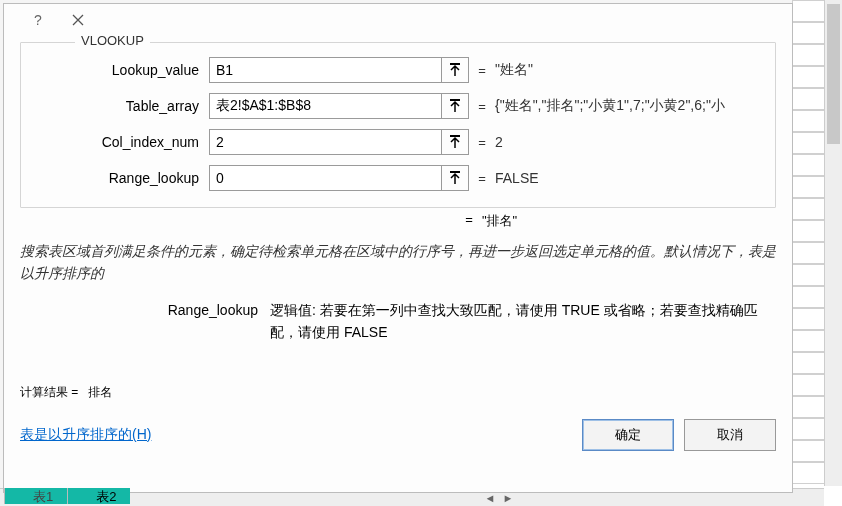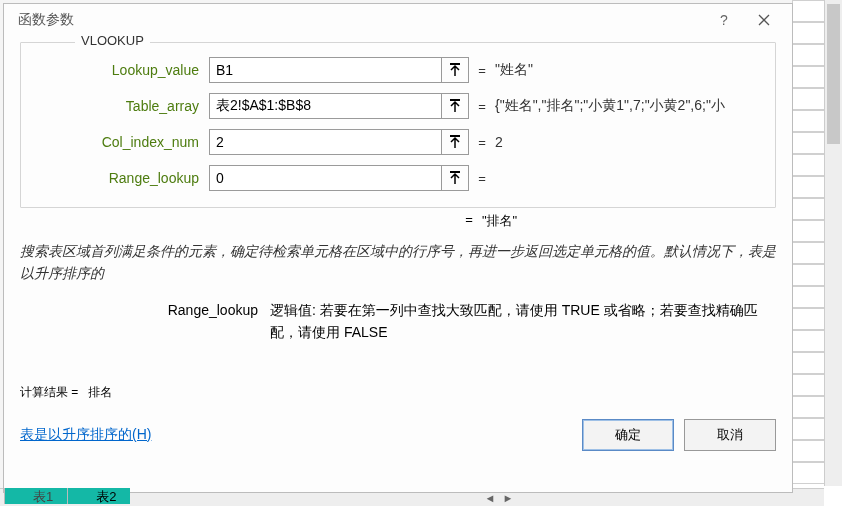--- a/index.html
+++ b/index.html
@@ -76,21 +76,21 @@
   }
   .row {
     display: flex;
     align-items: center;
     margin-bottom: 10px;
   }
   .row .label {
     width: 176px;
     text-align: right;
     padding-right: 10px;
-    color: #4d7c0f;
+    color: #000000;
     font-size: 14px;
   }
   .row .input-wrap {
     display: flex;
     width: 260px;
   }
   .row input[type=text] {
     flex: 1;
     height: 26px;
     border: 1px solid #9a9a9a;
@@ -268,21 +268,20 @@
 <div class="scrollbar">
   <div class="thumb"></div>
 </div>
 <div class="bottom-scroll">
   <div class="arrow" style="left:482px">◄</div>
   <div class="arrow" style="left:500px">►</div>
 </div>
 
 <div class="dialog">
   <div class="titlebar">
-    <span class="title">函数参数</span>
     <span class="btn help">?</span>
     <span class="btn close">
       <svg viewBox="0 0 12 12">
           <path d="M1 1 L11 11 M11 1 L1 11" fill="none"></path>
         </svg>
     </span>
   </div>
 
   <div class="content">
     <div class="groupbox">
@@ -338,20 +337,21 @@
         <div class="input-wrap">
           <input type="text" value="0" style="">
           <div class="ref-btn">
             <svg viewBox="0 0 12 14">
                 <path d="M6 13 L6 3 M2 7 L6 3 L10 7" fill="none" stroke="#000" stroke-width="1.5"></path>
                 <rect x="1" y="0" width="10" height="2" fill="#000"></rect>
               </svg>
           </div>
         </div>
         <div class="eq">=</div>
+        <div class="result">FALSE</div>
       </div>
     </div>
 
     <div class="func-result-row">
       <div class="spacer"></div>
       <div class="eq">=</div>
       <div class="result">"排名"</div>
     </div>
 
     <div class="desc">搜索表区域首列满足条件的元素，确定待检索单元格在区域中的行序号，再进一步返回选定单元格的值。默认情况下，表是以升序排序的</div>

